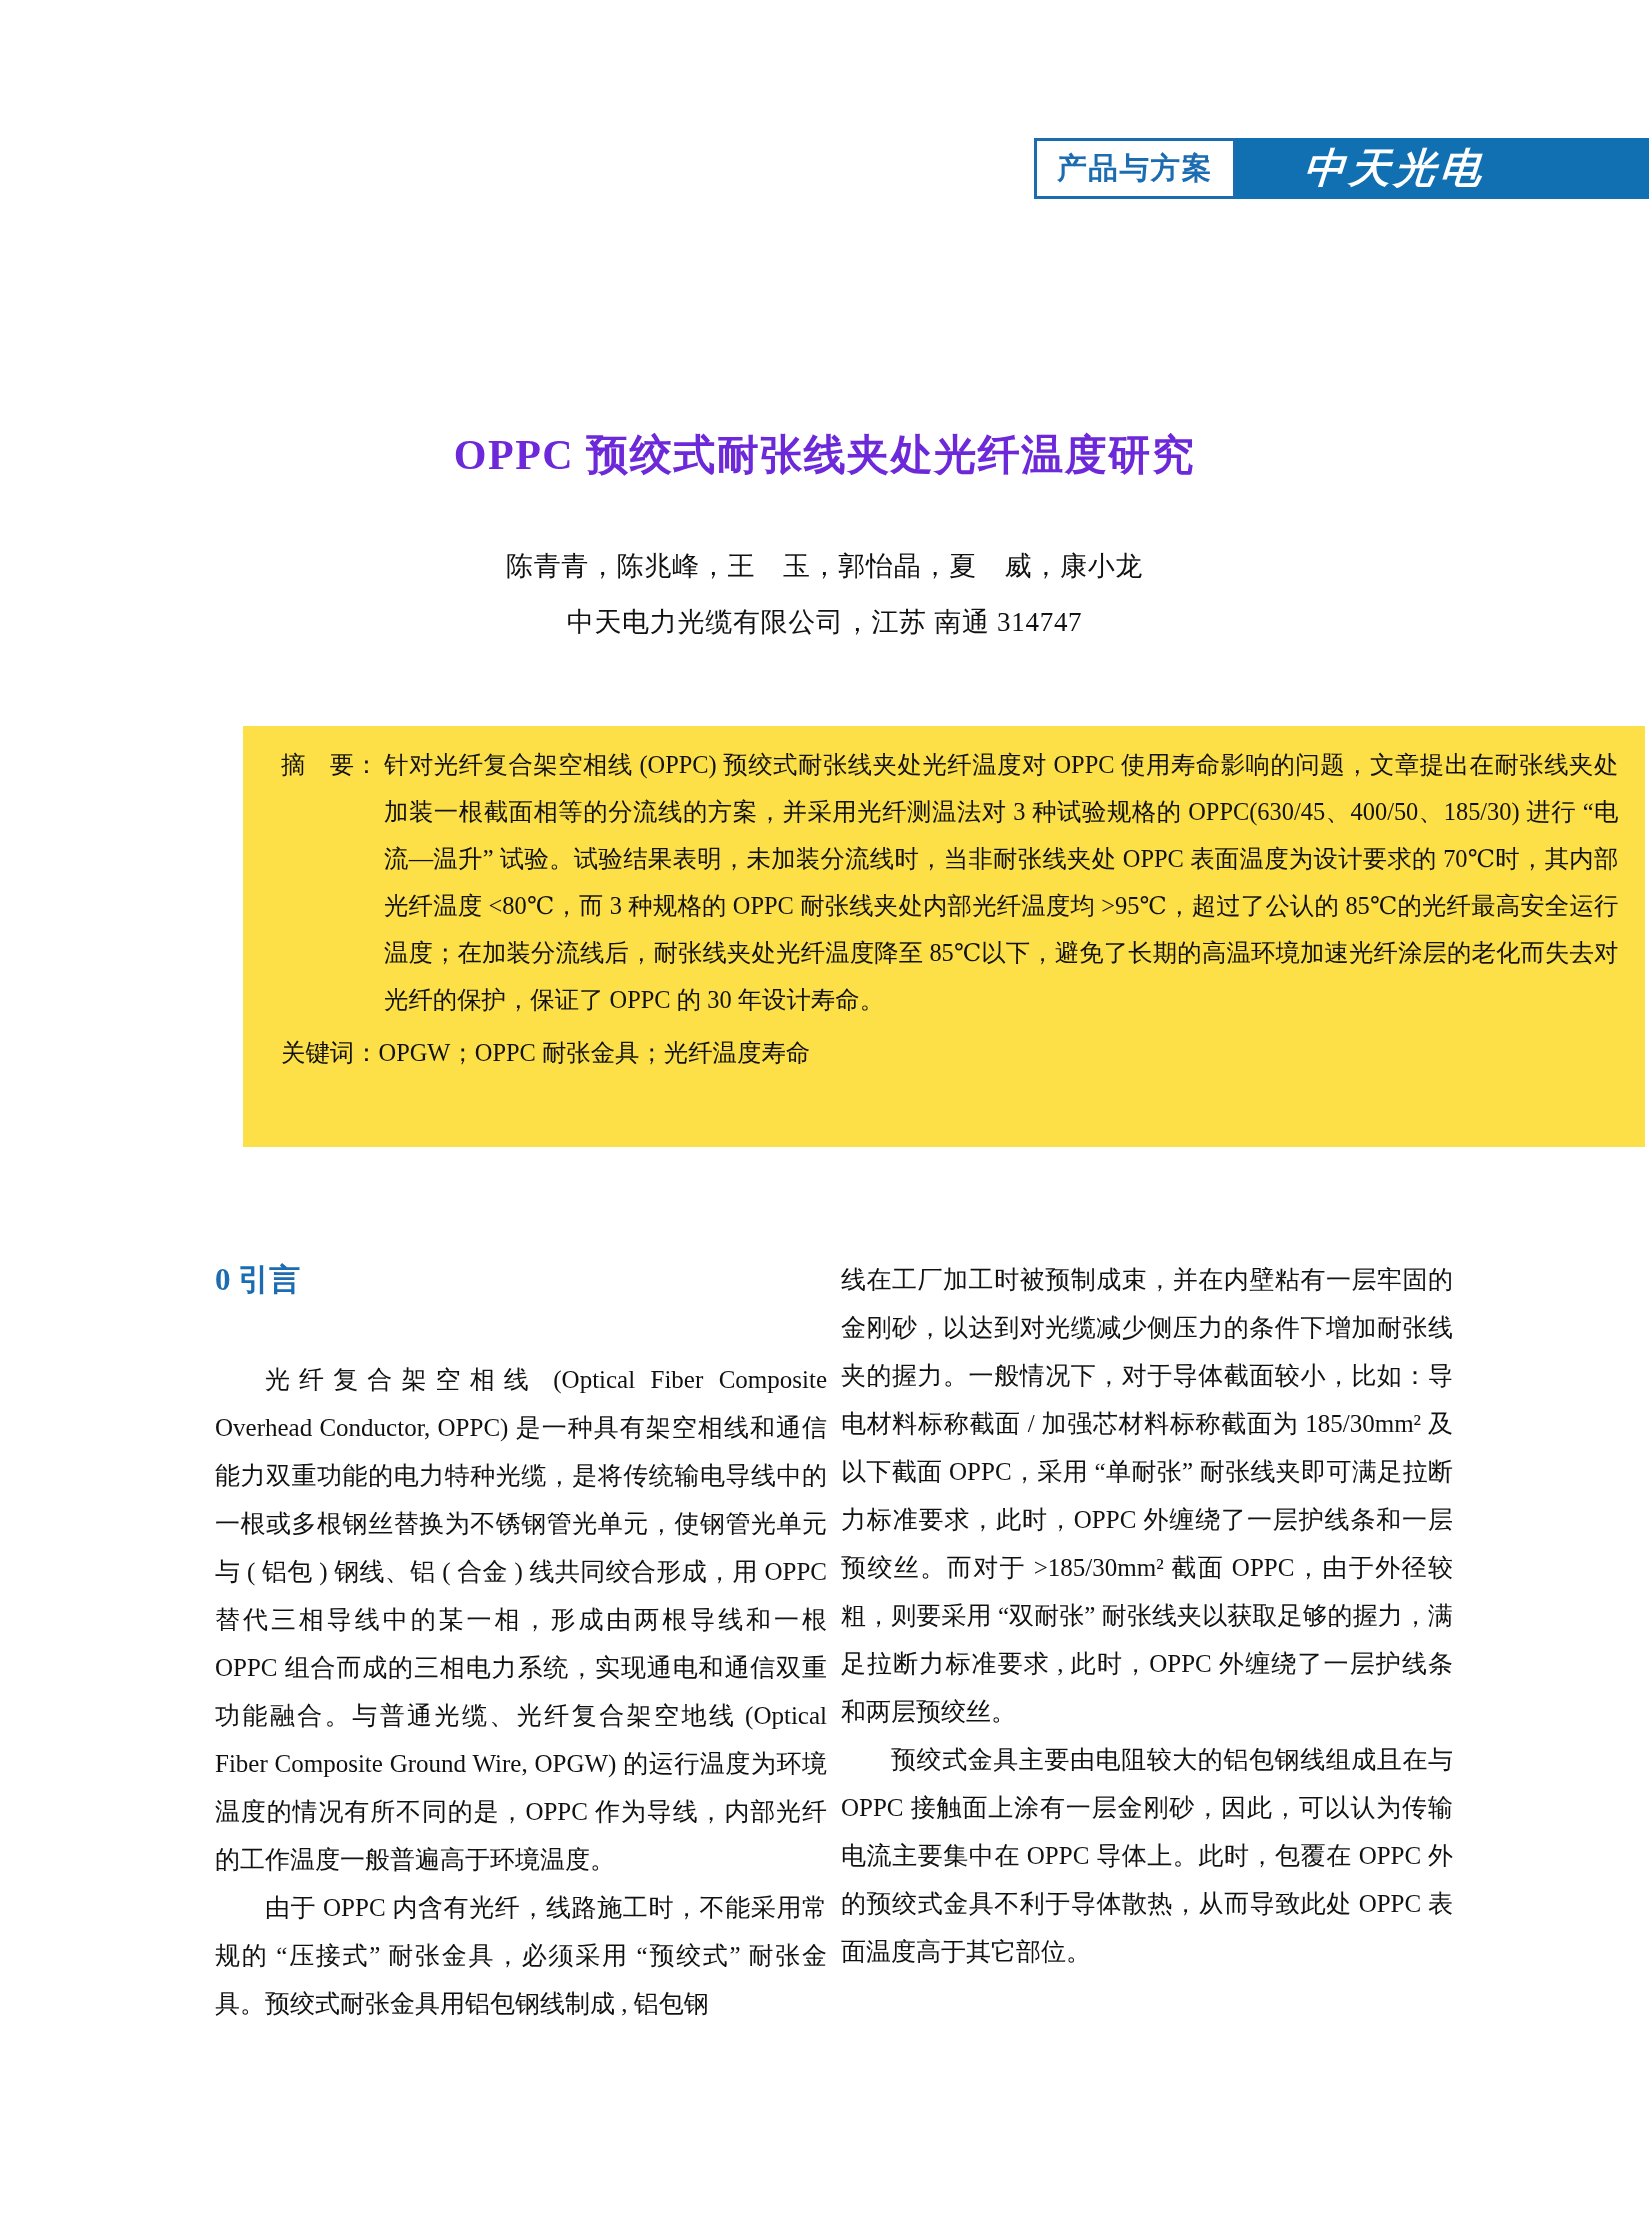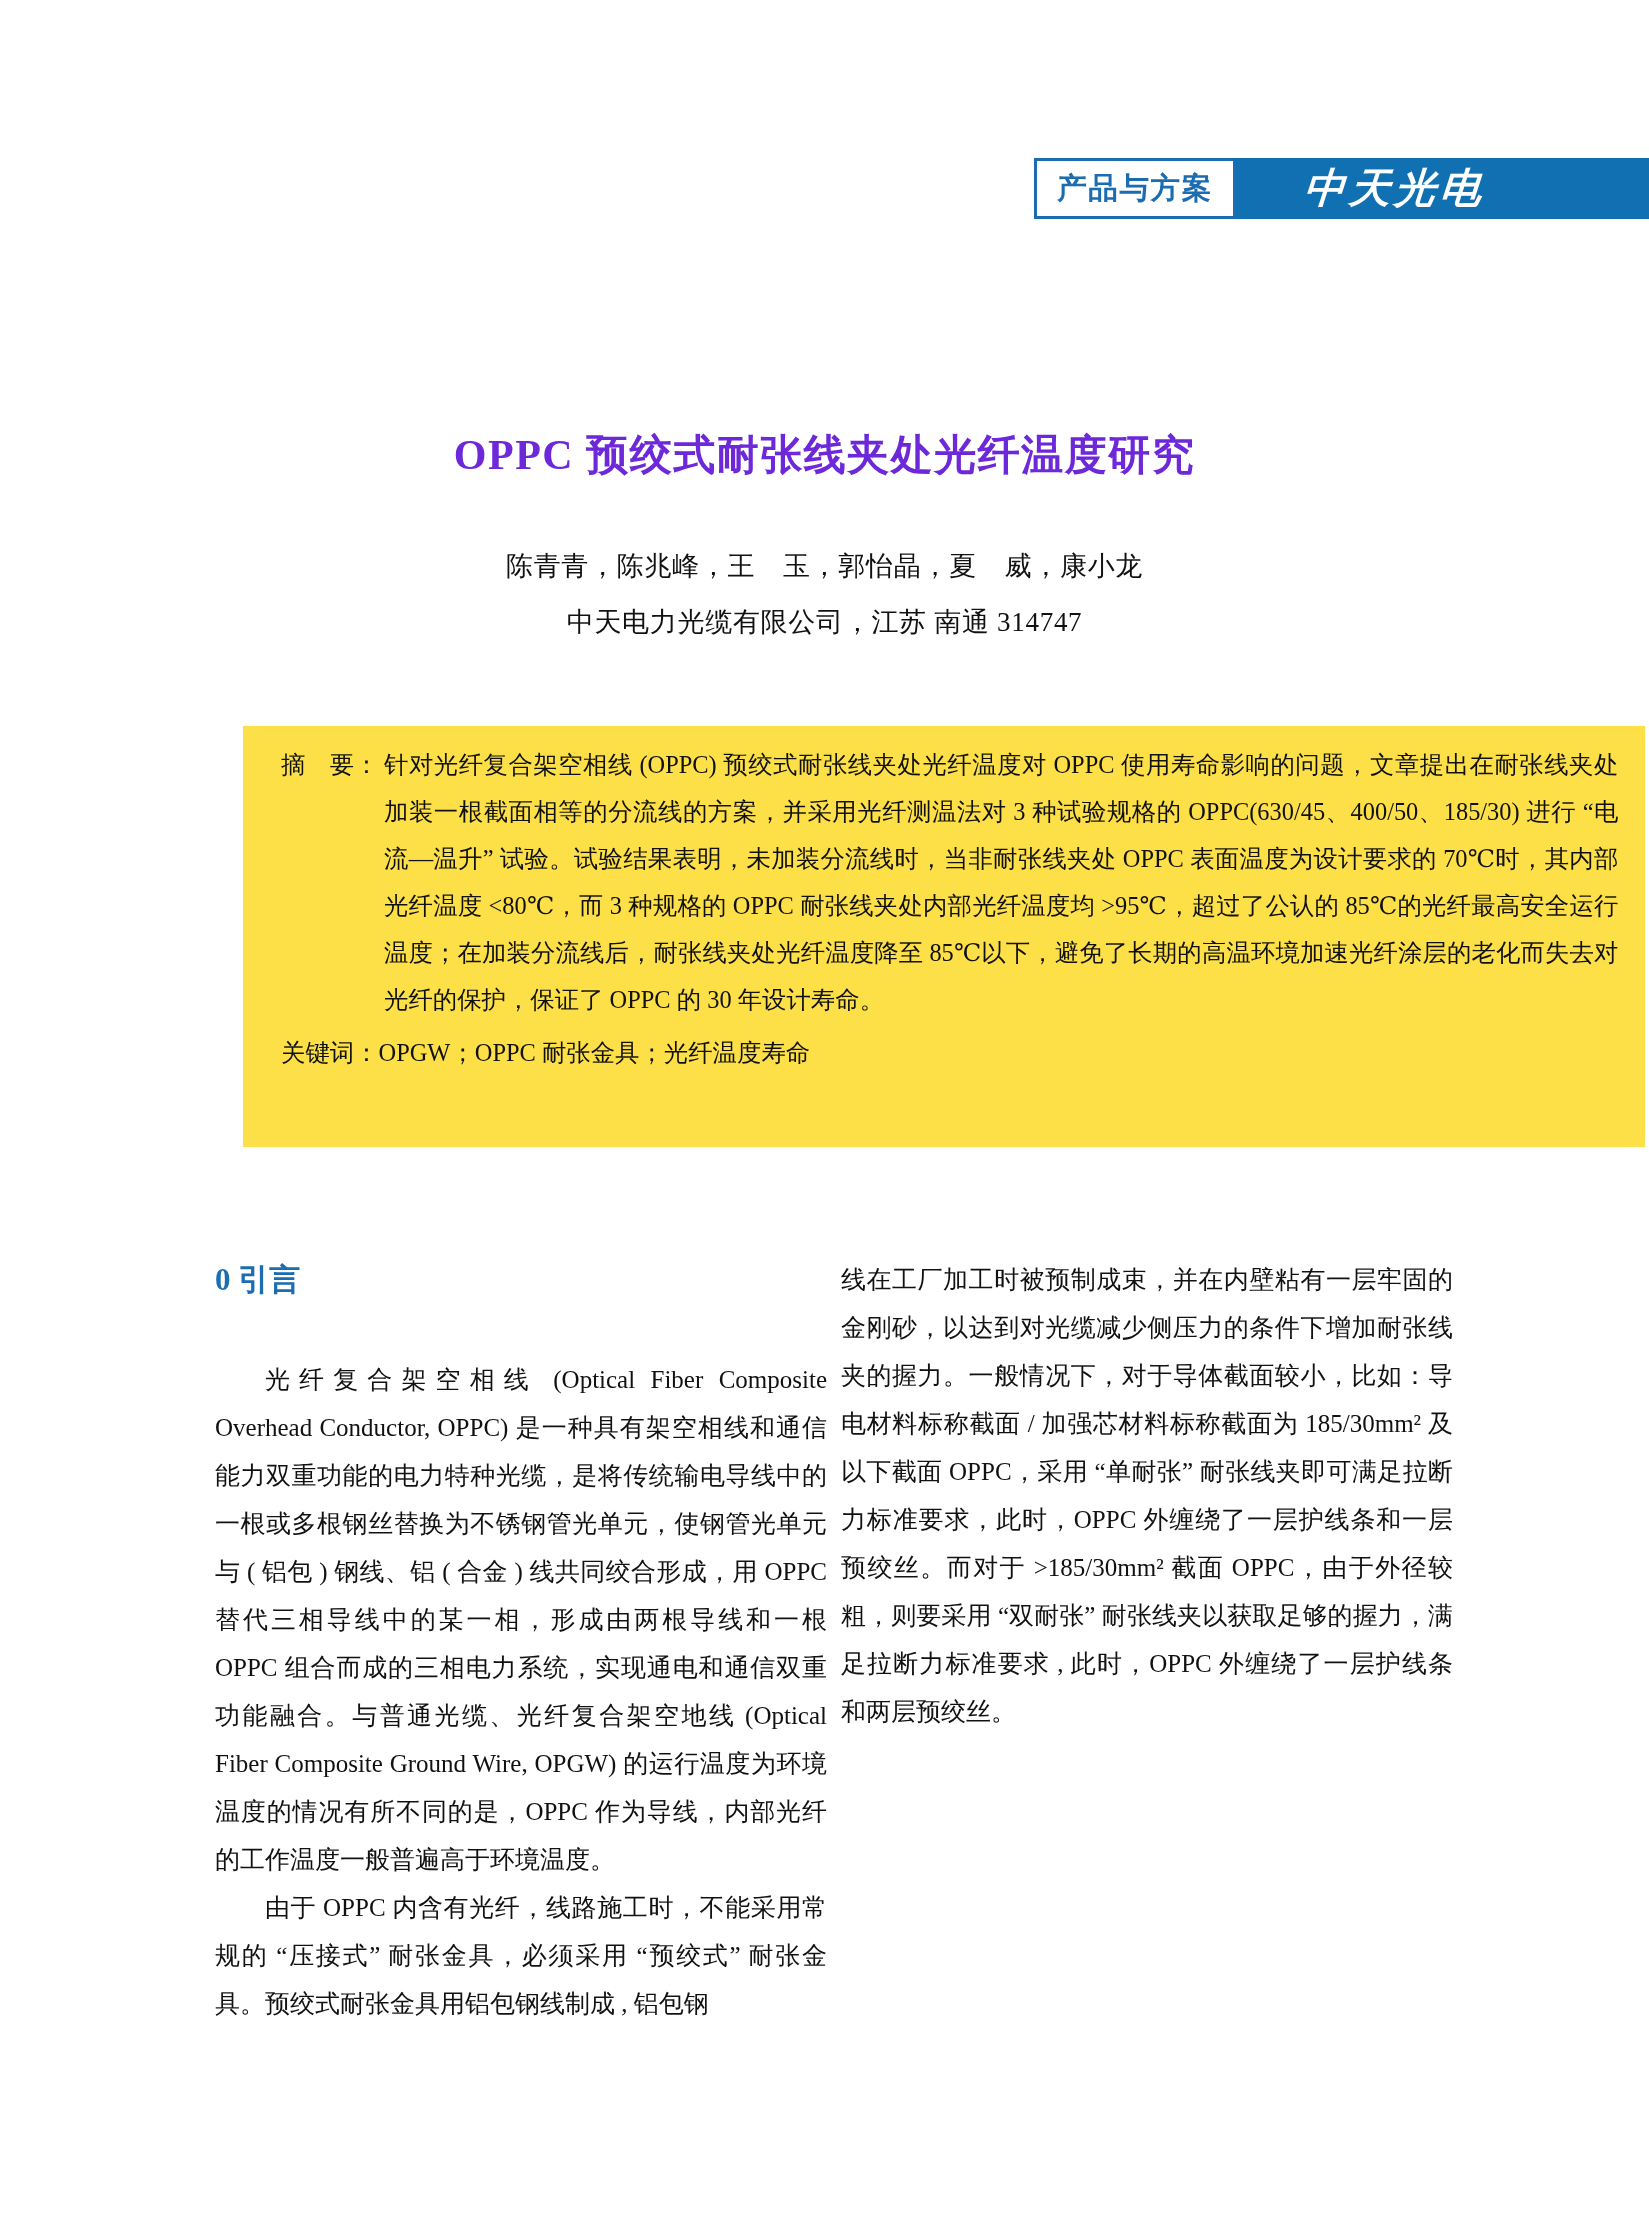--- a/index.html
+++ b/index.html
@@ -13,21 +13,20 @@
     font-family: "Liberation Serif", "DejaVu Serif", serif;
     color: #111111;
   }
 
   
   .header {
     position: absolute;
     top: 138px; left: 1034px; right: 0;
     height: 61px;
     display: flex;
-    margin-top: 20px;
   }
   .header-tag {
     box-sizing: border-box;
     width: 202px; height: 61px;
     background: #ffffff;
     border: 3px solid #1b6cb0;
     display: flex; align-items: center; justify-content: center;
     font-family: "Liberation Sans", "DejaVu Sans", sans-serif;
     font-weight: bold;
     font-size: 29.6px;
@@ -187,18 +186,19 @@
   </div>
 
   <div class="columns">
     <div class="column">
       <h2 class="intro-heading">0 引言</h2>
       <p class="body-par indent">光纤复合架空相线 (Optical Fiber Composite Overhead Conductor, OPPC) 是一种具有架空相线和通信能力双重功能的电力特种光缆，是将传统输电导线中的一根或多根钢丝替换为不锈钢管光单元，使钢管光单元与 ( 铝包 ) 钢线、铝 ( 合金 ) 线共同绞合形成，用 OPPC 替代三相导线中的某一相，形成由两根导线和一根 OPPC 组合而成的三相电力系统，实现通电和通信双重功能融合。与普通光缆、光纤复合架空地线 (Optical Fiber Composite Ground Wire, OPGW) 的运行温度为环境温度的情况有所不同的是，OPPC 作为导线，内部光纤的工作温度一般普遍高于环境温度。</p>
       <p class="body-par indent">由于 OPPC 内含有光纤，线路施工时，不能采用常规的 “压接式” 耐张金具，必须采用 “预绞式” 耐张金具。预绞式耐张金具用铝包钢线制成 , 铝包钢</p>
     </div>
     <div class="column">
       <p class="body-par">线在工厂加工时被预制成束，并在内壁粘有一层牢固的金刚砂，以达到对光缆减少侧压力的条件下增加耐张线夹的握力。一般情况下，对于导体截面较小，比如：导电材料标称截面 / 加强芯材料标称截面为 185/30mm² 及以下截面 OPPC，采用 “单耐张” 耐张线夹即可满足拉断力标准要求，此时，OPPC 外缠绕了一层护线条和一层预绞丝。而对于 &gt;185/30mm² 截面 OPPC，由于外径较粗，则要采用 “双耐张” 耐张线夹以获取足够的握力，满足拉断力标准要求 , 此时，OPPC 外缠绕了一层护线条和两层预绞丝。</p>
+      <p class="body-par indent">预绞式金具主要由电阻较大的铝包钢线组成且在与 OPPC 接触面上涂有一层金刚砂，因此，可以认为传输电流主要集中在 OPPC 导体上。此时，包覆在 OPPC 外的预绞式金具不利于导体散热，从而导致此处 OPPC 表面温度高于其它部位。</p>
     </div>
   </div>
 
 
 </div>
 
 
 </body></html>

